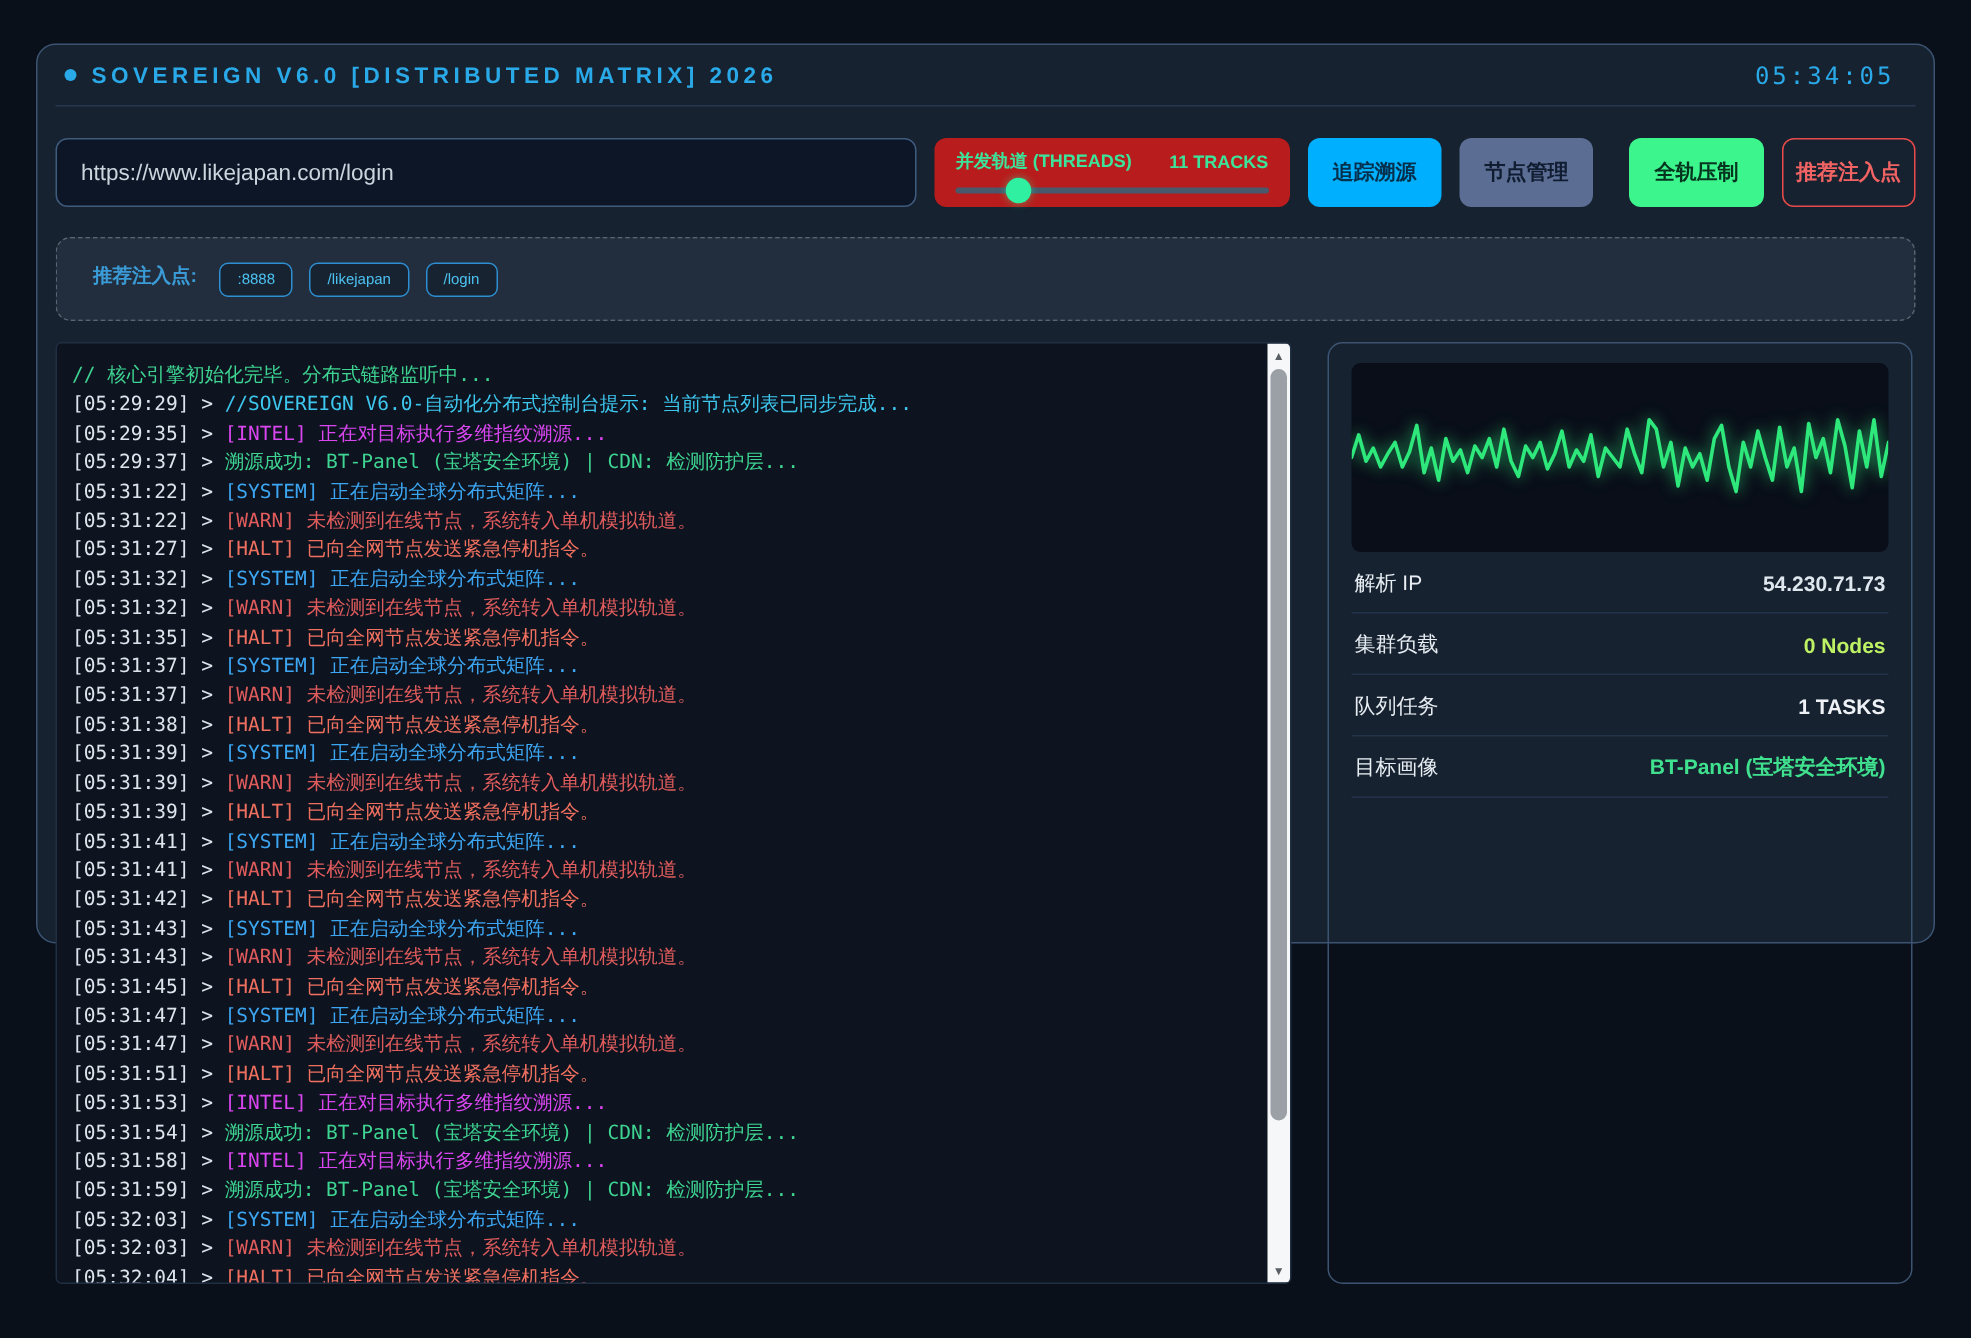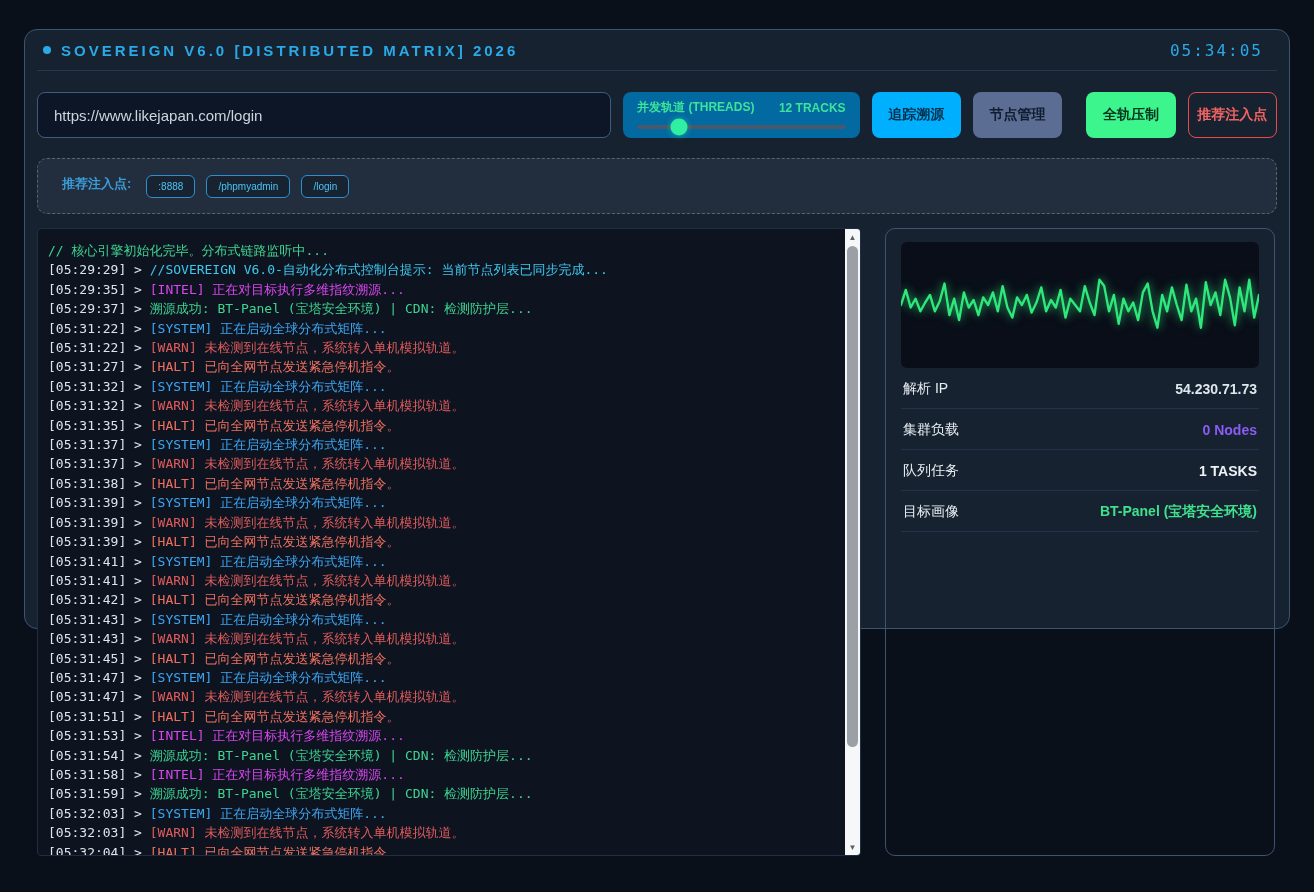--- a/index.html
+++ b/index.html
@@ -13,21 +13,21 @@
     padding:0 14px 0 6px; border-bottom:1px solid #263850; }
   .title { color:#2aa9e8; font-size:15px; font-weight:bold; letter-spacing:3px;
     display:flex; align-items:center; gap:10px; }
   .dot { width:8px; height:8px; border-radius:50%; background:#2aa9e8; display:inline-block; }
   .clock { color:#2aa9e8; font-size:16px; letter-spacing:2px; font-family:"DejaVu Sans Mono",monospace; }
   
   .controls { margin-top:21px; display:flex; gap:12px; height:46px; }
   .url-input { width:578px; height:46px; background:#0d1627; border:1px solid #3f5b7e;
     border-radius:8px; color:#ccd5de; font-size:15px; padding:0 16px; outline:none;
     font-family:"Liberation Sans",sans-serif; }
-  .threads { width:238px; height:46px; background:#0369a1; border-radius:8px;
+  .threads { width:238px; height:46px; background:#b91c1c; border-radius:8px;
     padding:7px 14px 0; }
   .threads-top { display:flex; justify-content:space-between; align-items:center; }
   .threads-label, .threads-count { color:#3be49a; font-size:12px; font-weight:bold; }
   .slider { position:relative; margin-top:9px; height:4px; background:#49586b; border-radius:2px; }
   .slider-thumb { position:absolute; top:50%; width:17px; height:17px; border-radius:50%;
     background:#2ef0a0; transform:translate(-50%,-50%); box-shadow:0 0 6px rgba(46,240,160,.5); cursor:pointer; }
   .btn { width:90px; height:46px; border-radius:8px; border:none; font-size:14px;
     font-weight:bold; cursor:pointer; font-family:"Liberation Sans",sans-serif; }
   .btn-cyan  { background:#00b0ff; color:#05304d; }
   .btn-slate { background:#5b6d93; color:#101d31; }
@@ -62,57 +62,57 @@
     background:#9aa0a5; border-radius:6px; cursor:pointer; }
   
   .intel-panel { width:390px; height:628px; border:1px solid #3c5472; border-radius:10px;
     padding:13px 15px; }
   .wavebox { height:126px; background:#090e18; border-radius:6px; overflow:hidden; }
   .wavebox svg { display:block; filter:drop-shadow(0 0 5px rgba(46,233,124,.75)); }
   .stat-row { display:flex; justify-content:space-between; align-items:center;
     padding:12px 2px 10px; border-bottom:1px solid #22324a; font-size:14px; }
   .stat-label { color:#e7edf3; }
   .stat-value { font-weight:bold; }
-  .v-ip { color:#dfe7ee; } .v-nodes { color:#8b5cf6;text-align:right; }
+  .v-ip { color:#dfe7ee; } .v-nodes { color:#bef264;text-align:right; }
   .v-tasks { color:#eef2f6; } .v-profile { color:#3fe08e; }
 </style>
 </head>
 <body>
 
 <div class="app">
 
   <div class="hdr">
     <div class="title">
       <span class="dot"></span>
       <span>SOVEREIGN V6.0 [DISTRIBUTED MATRIX] 2026</span>
     </div>
     <div class="clock">05:34:05</div>
   </div>
 
   <div class="controls">
     <input class="url-input" type="text" value="https://www.likejapan.com/login" style="">
     <div class="threads">
       <div class="threads-top">
         <span class="threads-label">并发轨道 (THREADS)</span>
-        <span class="threads-count">12 TRACKS</span>
+        <span class="threads-count">11 TRACKS</span>
       </div>
       <div class="slider">
         <span class="slider-thumb" style="left: 20%;"></span>
       </div>
     </div>
     <button class="btn btn-cyan">追踪溯源</button>
     <button class="btn btn-slate">节点管理</button>
     <button class="btn btn-green">全轨压制</button>
     <button class="btn btn-stop">推荐注入点</button>
   </div>
 
   <div class="inject">
     <span class="inject-label">推荐注入点:</span>
     <span class="tag">:8888</span>
-    <span class="tag">/phpmyadmin</span>
+    <span class="tag">/likejapan</span>
     <span class="tag">/login</span>
   </div>
 
   <div class="main">
 
     <div class="console">
       <div class="loglines">
           <div class="log-line init"><span class="msg">// 核心引擎初始化完毕。分布式链路监听中...</span></div>
           <div class="log-line note"><span class="ts">[05:29:29] &gt; </span><span class="msg">//SOVEREIGN V6.0-自动化分布式控制台提示: 当前节点列表已同步完成...</span></div>
           <div class="log-line intel"><span class="ts">[05:29:35] &gt; </span><span class="msg">[INTEL] 正在对目标执行多维指纹溯源...</span></div>

